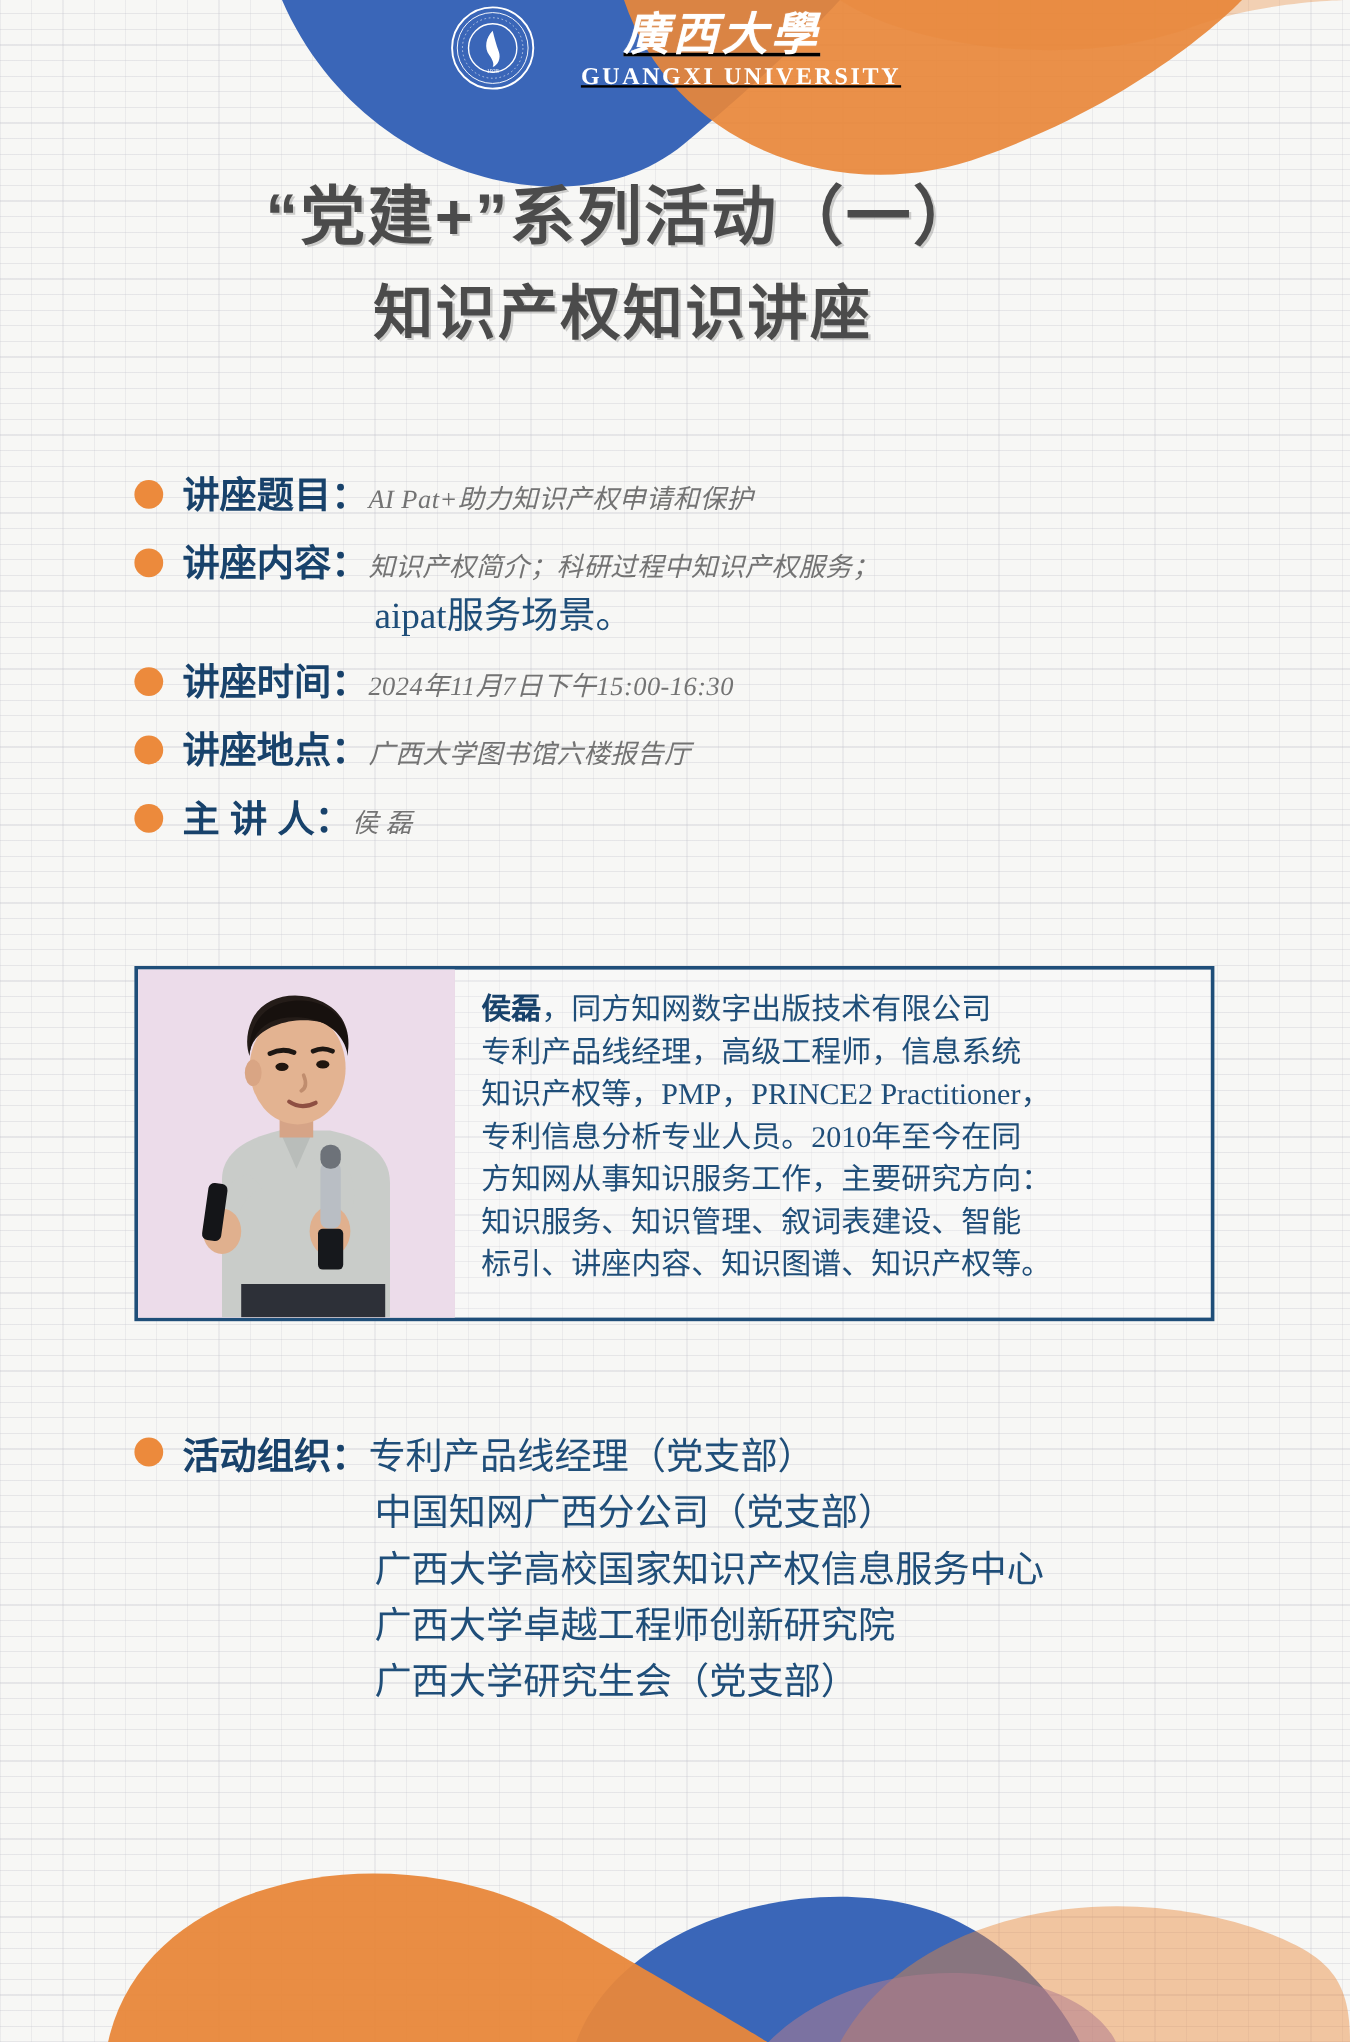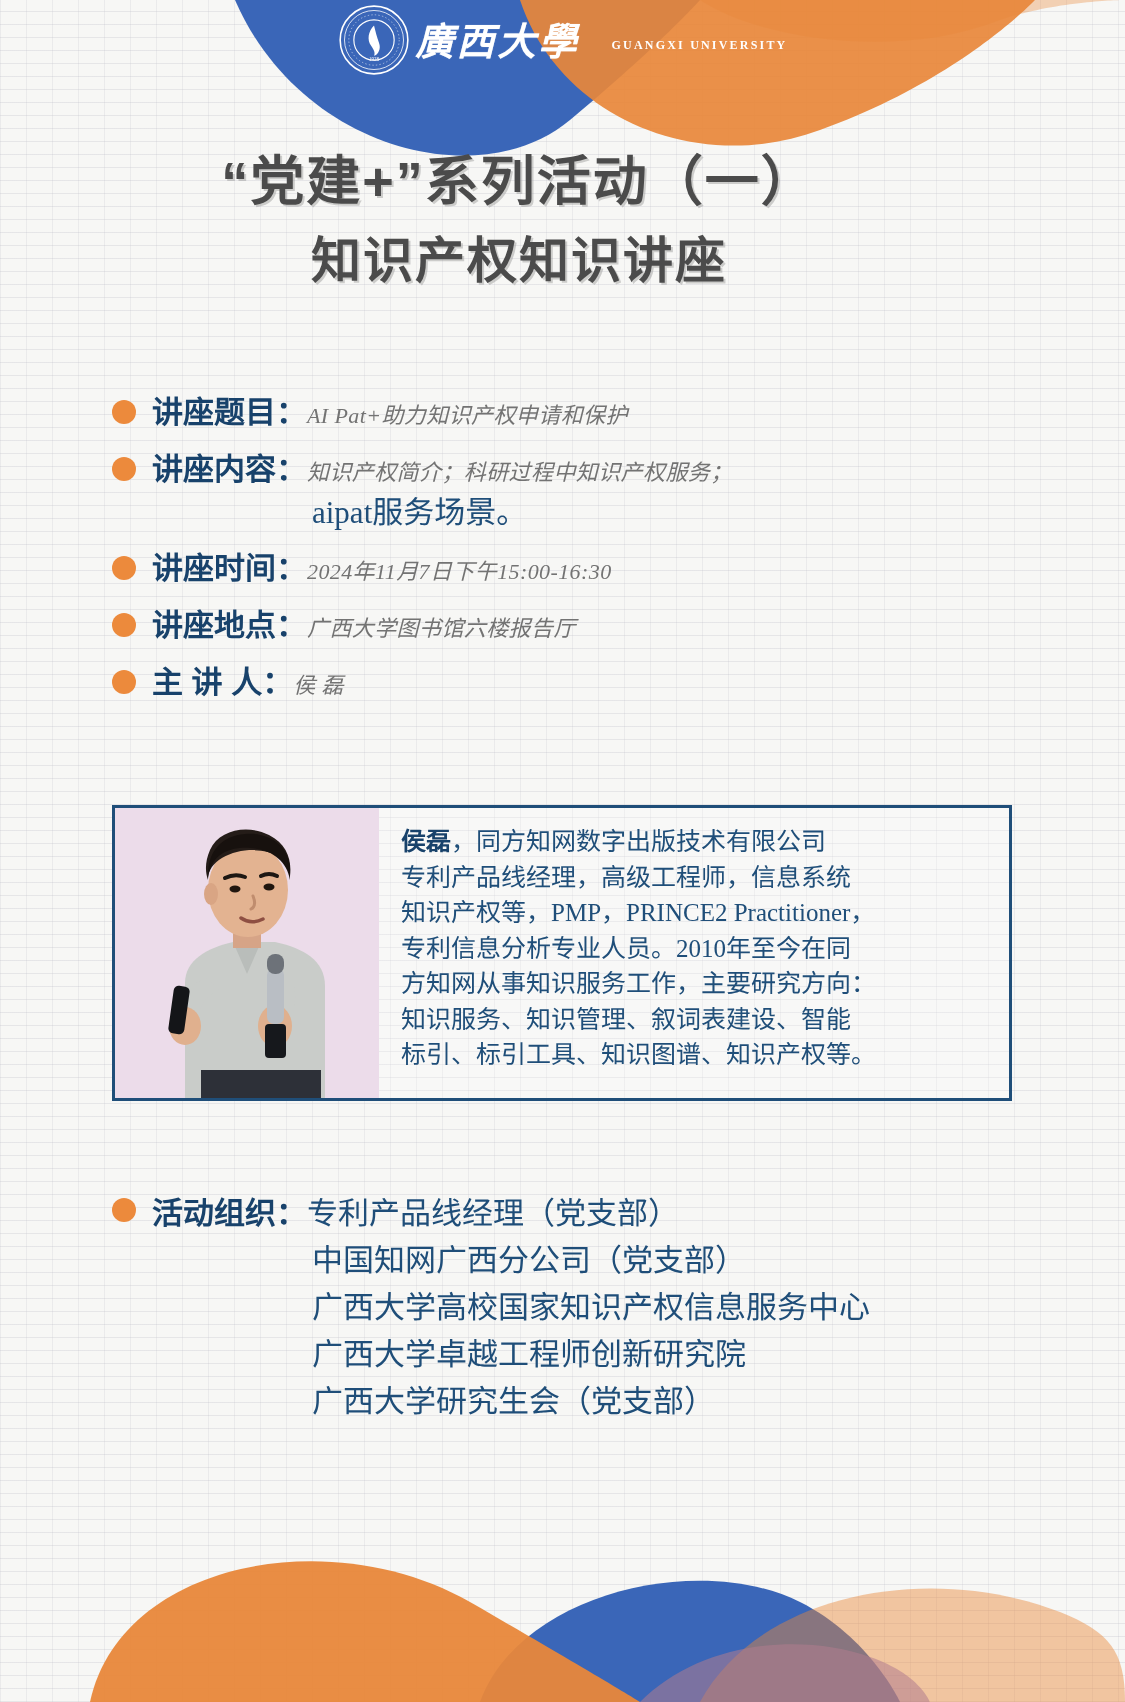--- a/index.html
+++ b/index.html
@@ -55,37 +55,39 @@
     align-items: center;
     gap: 6px;
   }
   .logo-seal {
     width: 72px;
     height: 72px;
     flex: 0 0 auto;
   }
   .logo-text {
     display: flex;
+    flex-direction: column;
     align-items: center;
     justify-content: center;
     line-height: 1;
     padding-top: 4px;
+    text-decoration: underline;
   }
   .logo-cn {
     font-family: "Liberation Serif", "DejaVu Serif", serif;
     font-size: 38px;
     font-weight: 700;
     font-style: italic;
     color: #ffffff;
     letter-spacing: 3px;
     text-shadow: 0 0 1px rgba(255,255,255,0.6);
   }
   .logo-en {
     font-family: "Liberation Serif", "DejaVu Serif", serif;
-    font-size: 12px;
+    font-size: 20px;
     font-weight: 700;
     color: #ffffff;
     letter-spacing: 2.2px;
     margin-top: 5px;
     margin-left: 32px;
   }
 
   
   .title-block {
     position: absolute;
@@ -358,21 +360,21 @@
       </svg>
     </div>
 
     <div class="bio">
       <div class="bio-line"><span class="bio-name">侯磊</span><span>，同方知网数字出版技术有限公司</span></div>
       <div class="bio-line">专利产品线经理，高级工程师，信息系统</div>
       <div class="bio-line">知识产权等，PMP，PRINCE2 Practitioner，</div>
       <div class="bio-line">专利信息分析专业人员。2010年至今在同</div>
       <div class="bio-line">方知网从事知识服务工作，主要研究方向：</div>
       <div class="bio-line">知识服务、知识管理、叙词表建设、智能</div>
-      <div class="bio-line">标引、标引工具、知识图谱、知识产权等。</div>
+      <div class="bio-line">标引、讲座内容、知识图谱、知识产权等。</div>
     </div>
 
   </div>
 
   <div class="org-block">
     <div class="org-row">
       <span class="bullet"></span>
       <div class="org-lines">
         <span class="org-line">
           <span class="info-label">活动组织：</span><span>专利产品线经理（党支部）</span>

